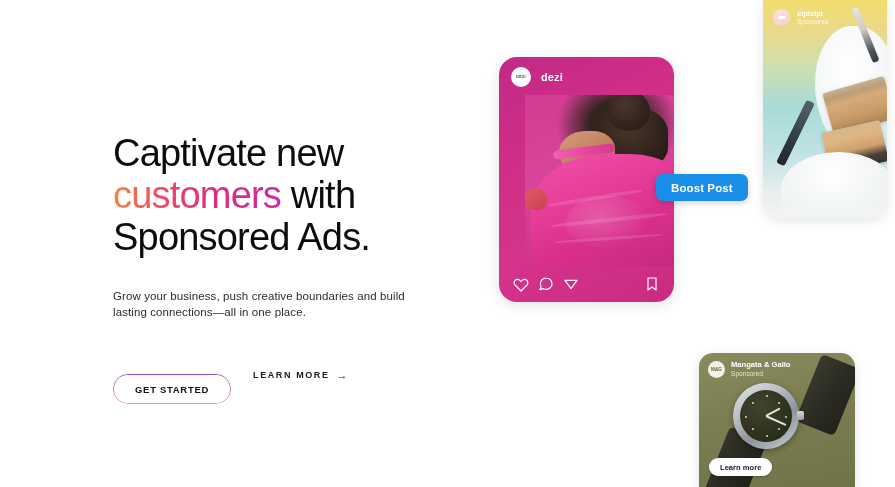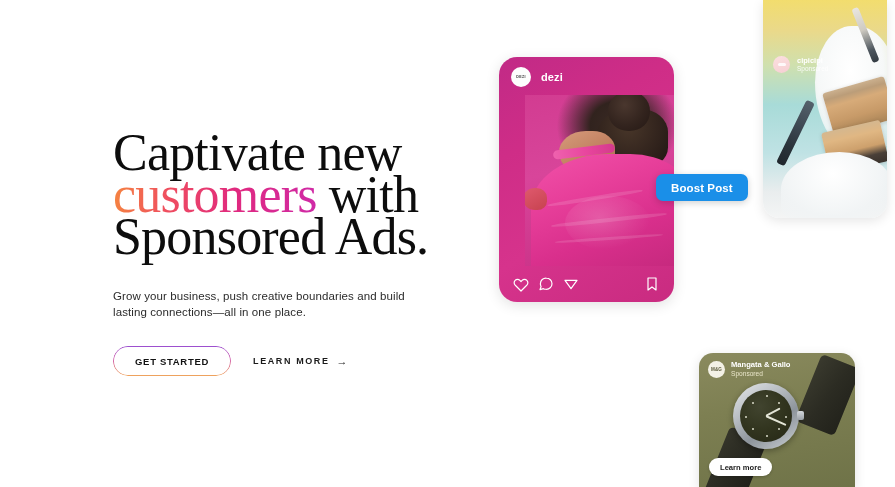--- a/index.html
+++ b/index.html
@@ -8,26 +8,26 @@
     background:#ffffff;
     font-family:"Liberation Sans", sans-serif;
     overflow:hidden;
   }
   .stage { position:relative; width:895px; height:487px; background:#fff; }
 
   
   .copy { position:absolute; left:113px; top:132px; width:360px; }
 
   .headline {
-    font-size:52px;
+    font-size:38px;
     line-height:42px;
     font-weight:400;
     letter-spacing:-0.8px;
     color:#0d0d0d;
-    font-family:Liberation Serif, serif;
+    font-family:Liberation Sans, sans-serif;
   }
   .headline .line { display:block; white-space:nowrap; }
   .grad-word {
     background-image:linear-gradient(95deg,#f5863f 0%,#ef4d60 28%,#e0297f 60%,#cf2aa8 100%);
     -webkit-background-clip:text;
     background-clip:text;
     color:transparent;
     -webkit-text-fill-color:transparent;
   }
 
@@ -45,20 +45,21 @@
   .btn-outline {
     position:relative;
     display:inline-flex; align-items:center; justify-content:center;
     height:30px; padding:0 22px;
     border-radius:999px;
     background:#fff;
     font-size:9.5px; font-weight:700; letter-spacing:0.7px;
     color:#121212;
     cursor:pointer;
     border:none;
+    margin-top:28px;
   }
   .btn-outline::before {
     content:""; position:absolute; inset:0; border-radius:999px; padding:1.3px;
     background:linear-gradient(180deg,#9b4fd0 0%,#d05ba8 45%,#efa45c 100%);
     -webkit-mask:linear-gradient(#000 0 0) content-box, linear-gradient(#000 0 0);
     -webkit-mask-composite:xor; mask-composite:exclude;
     pointer-events:none;
   }
 
   .link-more {
@@ -165,21 +166,21 @@
     cursor:pointer;
   }
 
   
   .card-cipicipi {
     left:763px; top:0px; width:124px; height:218px;
     border-radius:0 0 16px 16px;
     background:linear-gradient(180deg,#f2dd6e 0%,#ead98a 14%,#cfe0ae 30%,#a8dbd8 48%,#bfe2e4 70%,#e9edee 88%,#f4f5f5 100%);
     box-shadow:0 3px 12px rgba(0,0,0,0.10);
   }
-  .cipi-head { position:absolute; left:10px; top:9px; display:flex; align-items:center; gap:7px; z-index:4;margin-top:47px; }
+  .cipi-head { position:absolute; left:10px; top:9px; display:flex; align-items:center; gap:7px; z-index:4; }
   .avatar-cipi {
     width:17px; height:17px; border-radius:50%;
     background:linear-gradient(160deg,#fbe0df 0%,#f6cfd3 100%);
     display:flex; align-items:center; justify-content:center;
   }
   .avatar-cipi .pillbar { width:8px; height:2.4px; border-radius:2px; background:rgba(255,255,255,0.85); }
   .cipi-meta { line-height:1.12; }
   .cipi-name { font-size:7.5px; font-weight:700; color:#ffffff; }
   .cipi-sponsored { font-size:6.5px; font-weight:400; color:rgba(255,255,255,0.88); }
 

